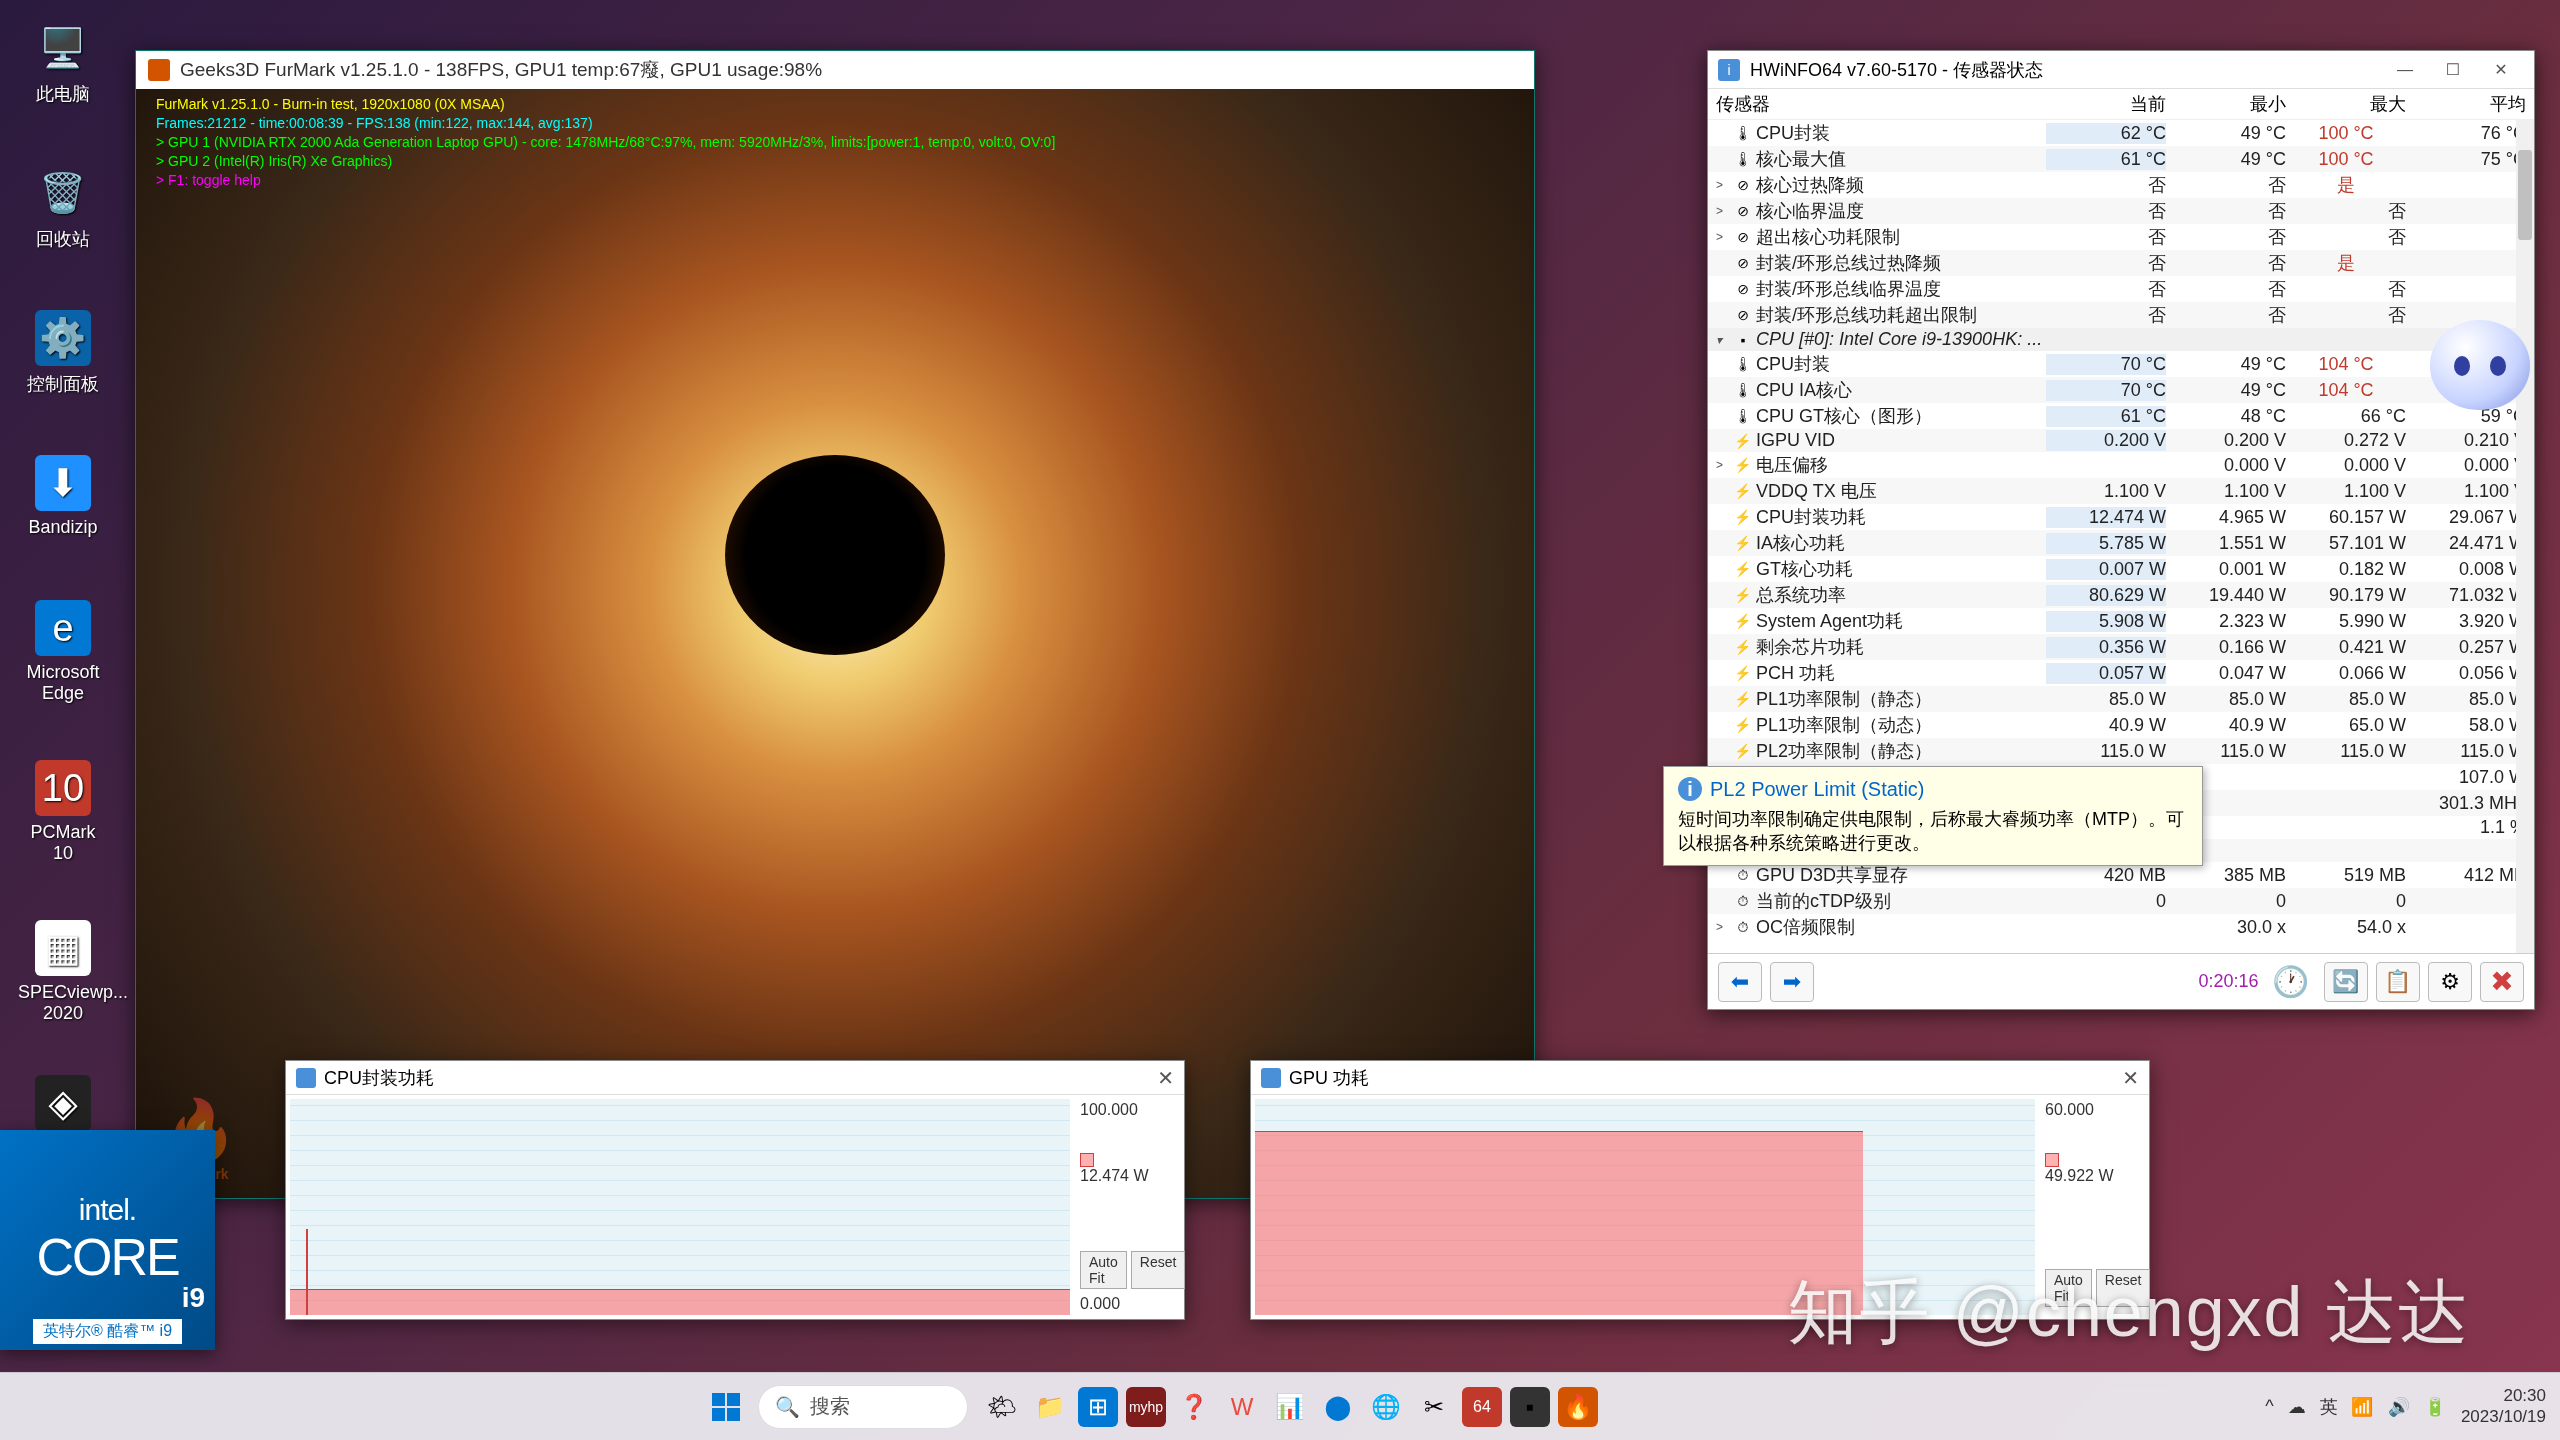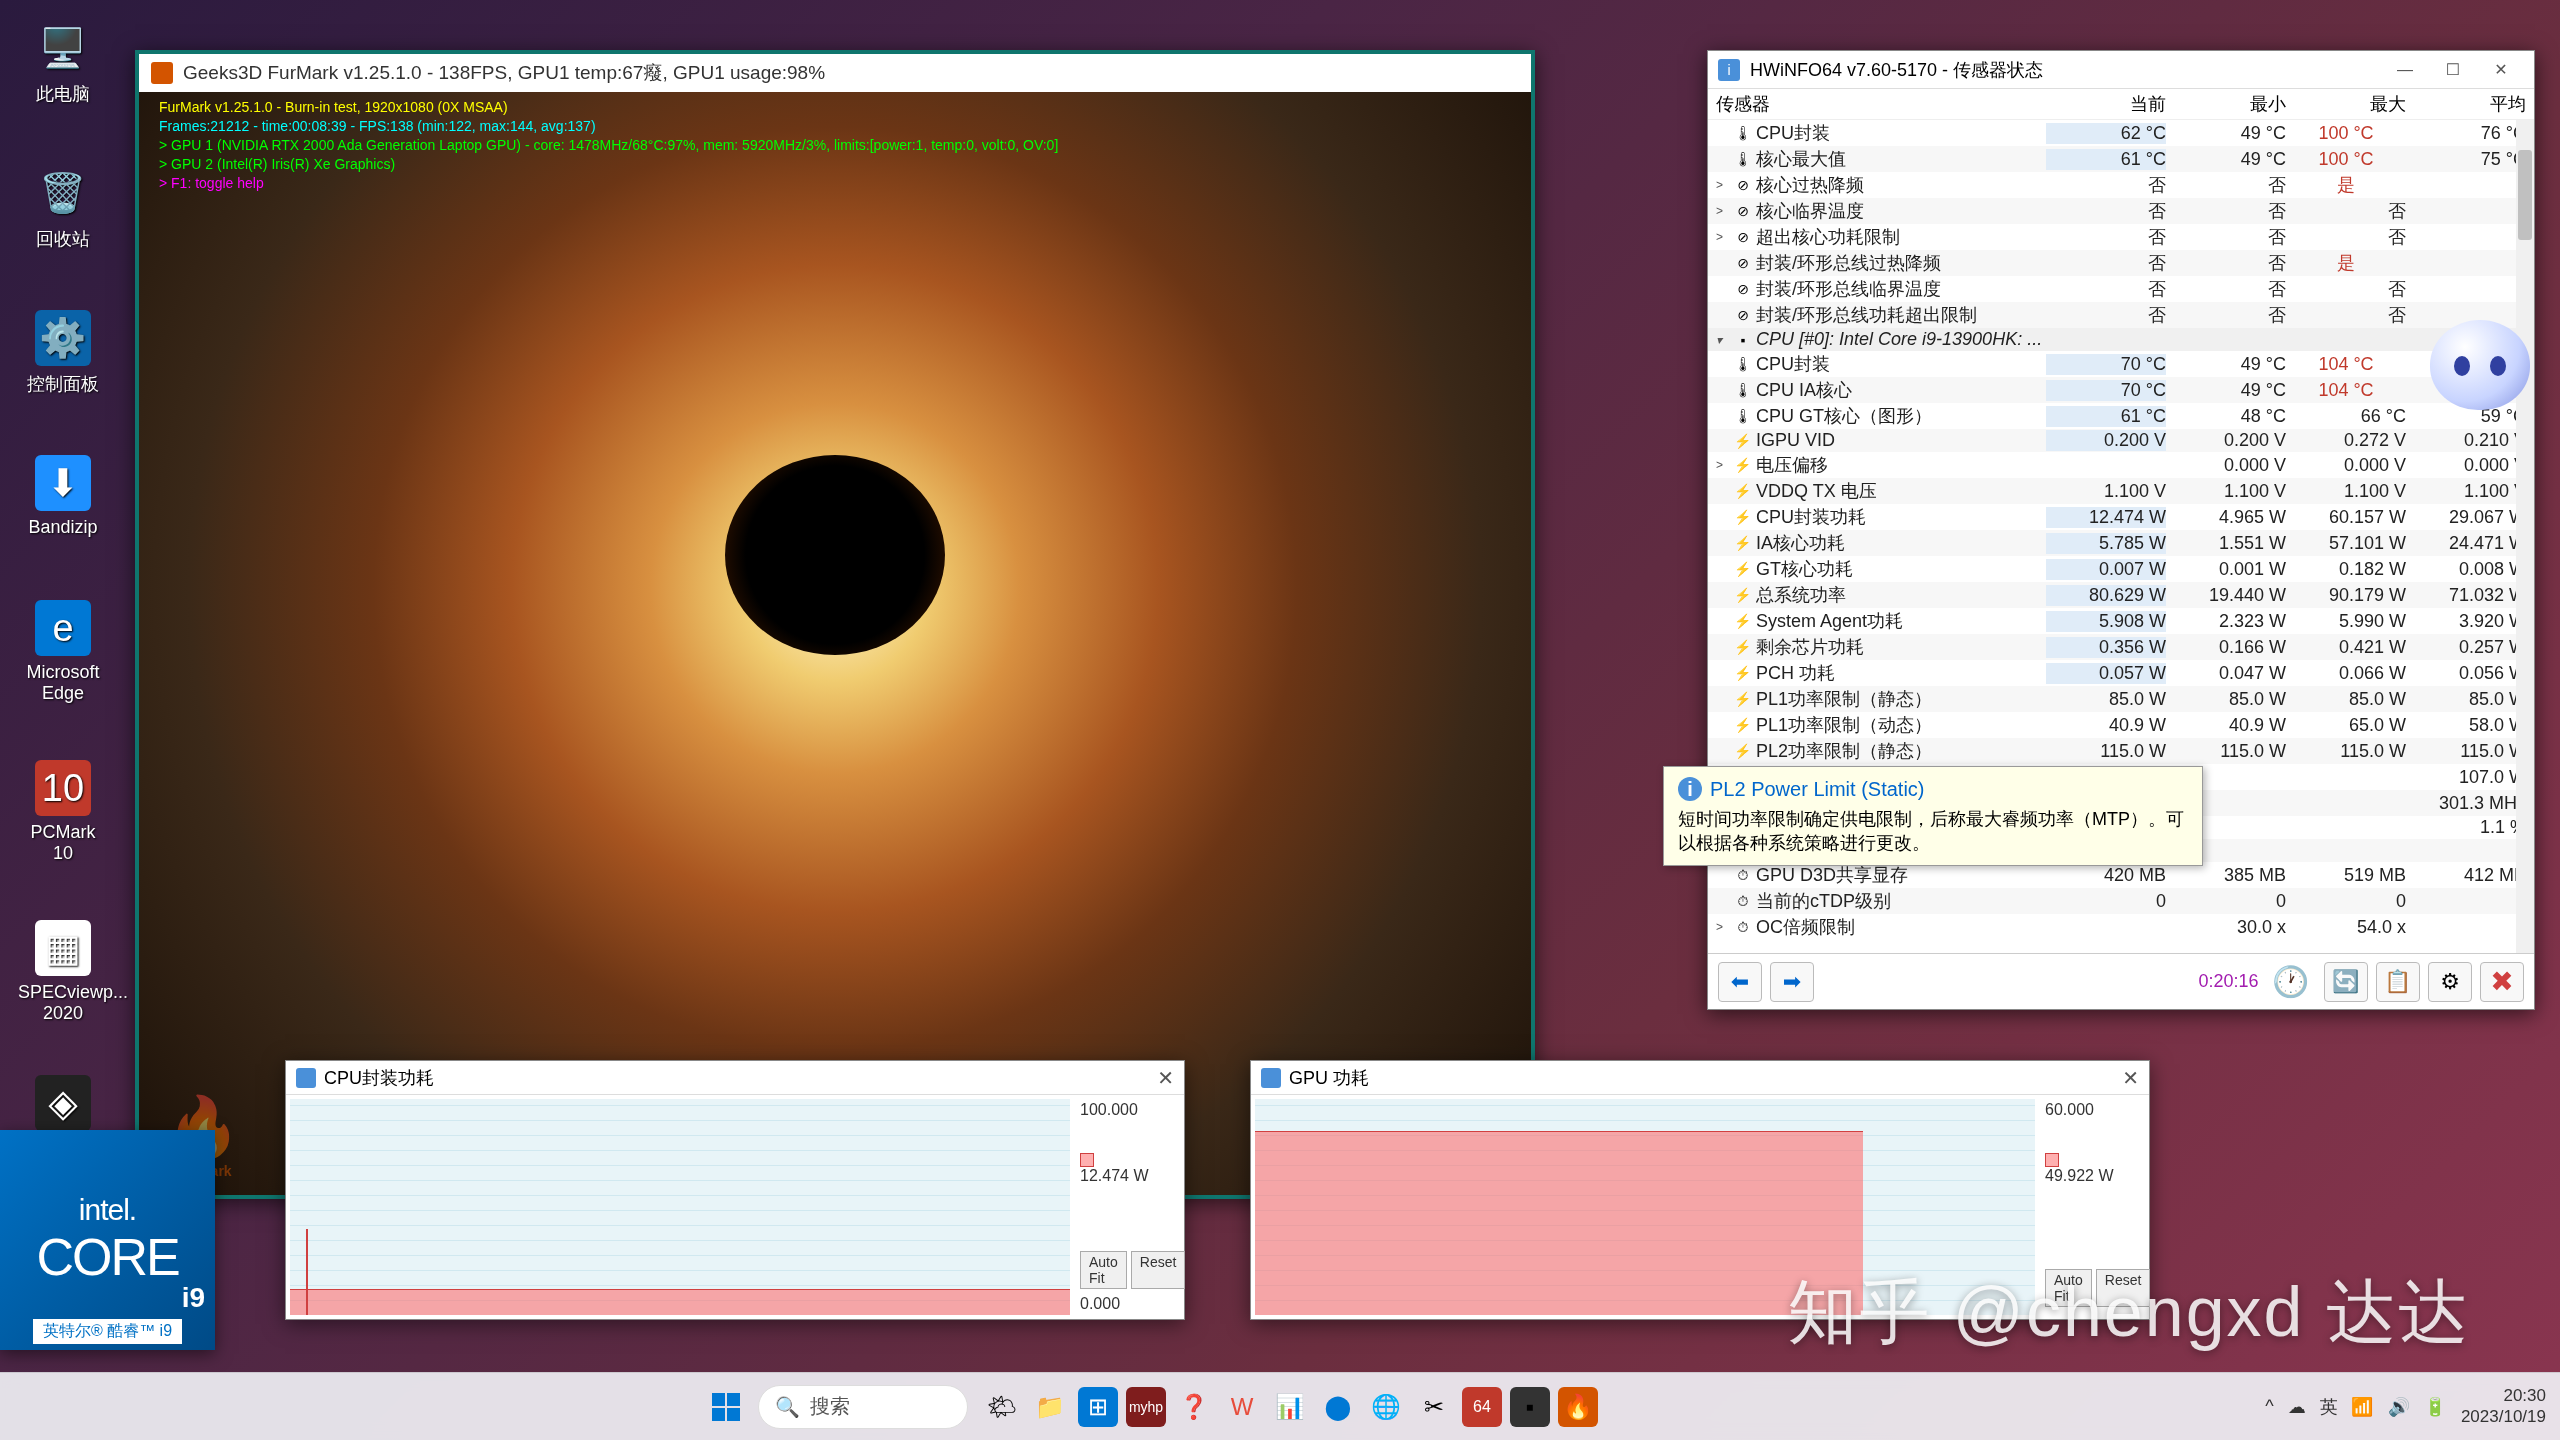--- a/index.html
+++ b/index.html
@@ -3,21 +3,21 @@
 <meta charset="utf-8">
 <style>
 * { margin:0; padding:0; box-sizing:border-box; font-family:"Segoe UI","Microsoft YaHei",sans-serif; }
 body { width:2560px; height:1440px; background:linear-gradient(135deg,#2a1a3e,#4a2545,#6b2e3f,#8a3550); overflow:hidden; position:relative; transform-origin:top left; }
 
 
 .desktop-icon { position:absolute; width:90px; text-align:center; color:#fff; font-size:18px; text-shadow:1px 1px 2px #000; }
 .desktop-icon .ico { width:56px; height:56px; margin:0 auto 6px; display:flex; align-items:center; justify-content:center; font-size:38px; border-radius:6px; }
 
 
-.furmark { position:absolute; left:135px; top:50px; width:1400px; height:1149px; background:#000; border:4px solid #0f766e; box-shadow:0 4px 20px rgba(0,0,0,.6); }
+.furmark { position:absolute; left:135px; top:50px; width:1400px; height:1149px; background:#000; border:1px solid #0f766e; box-shadow:0 4px 20px rgba(0,0,0,.6); }
 .furmark-title { height:38px; background:#fff; display:flex; align-items:center; padding:0 12px; font-size:19px; color:#333; }
 .furmark-title .ficon { width:22px; height:22px; background:#d35400; margin-right:10px; border-radius:3px; }
 .furmark-body { position:relative; height:calc(100% - 38px); background:radial-gradient(circle at 50% 45%,#fff5d0 0%,#f0cc70 10%,#d89040 20%,#a85520 35%,#6b3515 50%,#3a2818 70%,#1a1008 100%); }
 .furmark-overlay { position:absolute; top:6px; left:20px; font-family:Consolas,monospace; font-size:14px; line-height:1.35; }
 .furmark-overlay .l1{color:#ffff00;} .furmark-overlay .l2{color:#00ffff;} .furmark-overlay .l3{color:#00ff00;} .furmark-overlay .l4{color:#00ff00;} .furmark-overlay .l5{color:#00ff00;} .furmark-overlay .l6{color:#ff00ff;}
 .eye-pupil { position:absolute; left:50%; top:42%; transform:translate(-50%,-50%); width:220px; height:200px; background:radial-gradient(circle,#000 60%,#2a1000 80%,transparent 100%); border-radius:50%; }
 .gpu-temp { position:absolute; left:170px; bottom:80px; width:1170px; height:40px; }
 .gpu-temp-label { color:#fff; font-size:14px; font-family:Consolas,monospace; margin-bottom:2px;}
 .gpu-trace { height:4px; background:linear-gradient(90deg,#aa5500,#ffaa00); position:relative; }
 .fm-logo { position:absolute; left:10px; bottom:10px; width:110px; height:100px; opacity:.5; display:flex; flex-direction:column; align-items:center; justify-content:center; color:#d35400; font-size:14px; font-weight:bold; }

